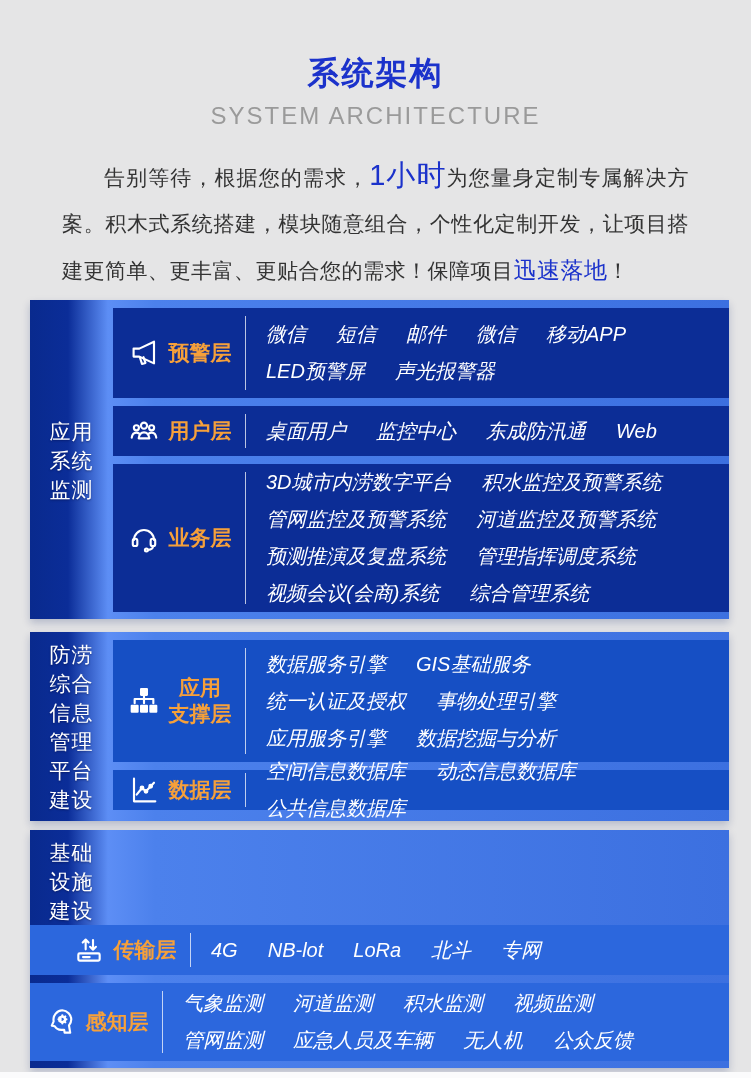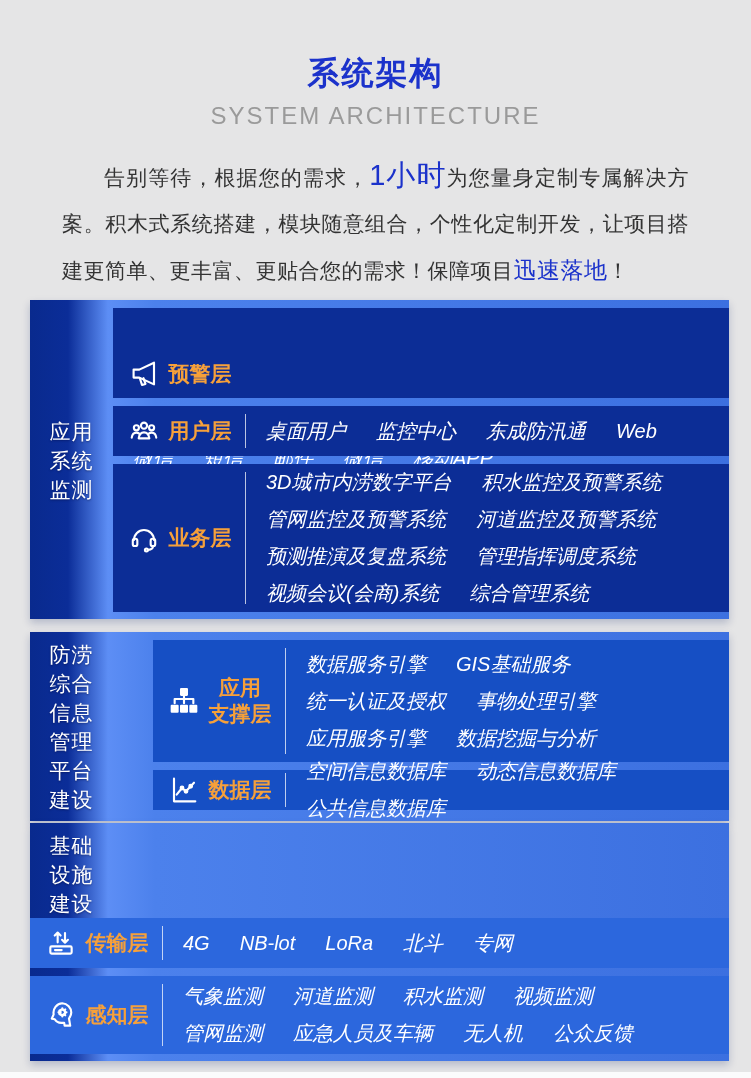--- a/index.html
+++ b/index.html
@@ -42,21 +42,21 @@
   <div class="subtitle">SYSTEM ARCHITECTURE</div>
   <p class="intro" id="intro"><span class="seg-normal">告别等待，根据您的需求，</span><span class="seg-big-blue">1小时</span><span class="seg-normal">为您量身定制专属解决方案。积木式系统搭建，模块随意组合，个性化定制开发，让项目搭建更简单、更丰富、更贴合您的需求！保障项目</span><span class="seg-blue">迅速落地</span><span class="seg-normal">！</span></p>
   <div id="panels">
       <section class="panel" style="margin-bottom: 13px;">
         <div class="side-label">
           <div class="side-line">应用</div>
           <div class="side-line">系统</div>
           <div class="side-line">监测</div>
         </div>
         <div class="rows">
-          <div class="row" style="background: rgb(12, 45, 150); height: 90px; flex-direction: column;">
+          <div class="row" style="background: rgb(12, 45, 150); height: 90px;">
             <div class="row-head">
               <span class="icon-wrap">
                 <svg viewBox="0 0 24 24" fill="none" stroke="#fff" stroke-width="1.6" stroke-linecap="round" stroke-linejoin="round">
                   <path d="M19.5 3.5L8.5 8.7H4.2v6h4.3l11 5.1V3.5z"></path>
                   <path d="M8.8 15l1.7 5.2 2.6-.8-1.5-4.3"></path>
                 </svg>
               </span>
               <div class="layer-label">预警层</div>
             </div>
             <div class="divider" style="height: 74px;"></div>
@@ -126,21 +126,21 @@
                 <span class="item">管理指挥调度系统</span>
               </div>
               <div class="item-line">
                 <span class="item">视频会议(会商)系统</span>
                 <span class="item">综合管理系统</span>
               </div>
             </div>
           </div>
         </div>
       </section>
-      <section class="panel" style="margin-bottom: 2px; gap: 40px;">
+      <section class="panel" style="margin-bottom: 9px;">
         <div class="side-label">
           <div class="side-line">防涝</div>
           <div class="side-line">综合</div>
           <div class="side-line">信息</div>
           <div class="side-line">管理</div>
           <div class="side-line">平台</div>
           <div class="side-line">建设</div>
         </div>
         <div class="rows">
           <div class="row" style="background: rgb(22, 79, 196); height: 122px;">
@@ -198,21 +198,21 @@
           </div>
         </div>
       </section>
       <section class="panel" style="margin-bottom: 0px; flex-direction: column;">
         <div class="side-label">
           <div class="side-line">基础</div>
           <div class="side-line">设施</div>
           <div class="side-line">建设</div>
         </div>
         <div class="rows">
-          <div class="row" style="background: rgb(44, 103, 221); height: 50px;">
+          <div class="row" style="background: rgb(44, 103, 221); height: 50px; padding-left: 28px;">
             <div class="row-head">
               <span class="icon-wrap">
                 <svg viewBox="0 0 24 24" fill="none" stroke="#fff" stroke-width="1.6" stroke-linecap="round" stroke-linejoin="round">
                   <rect x="4" y="14.5" width="16" height="5.5" rx="1"></rect>
                   <path d="M7.5 17.3h5"></path>
                   <path d="M9.5 11.5V4.2m0 0L7.3 6.4m2.2-2.2l2.2 2.2"></path>
                   <path d="M15 4.5v7.3m0 0l-2.2-2.2m2.2 2.2l2.2-2.2"></path>
                 </svg>
               </span>
               <div class="layer-label">传输层</div>

